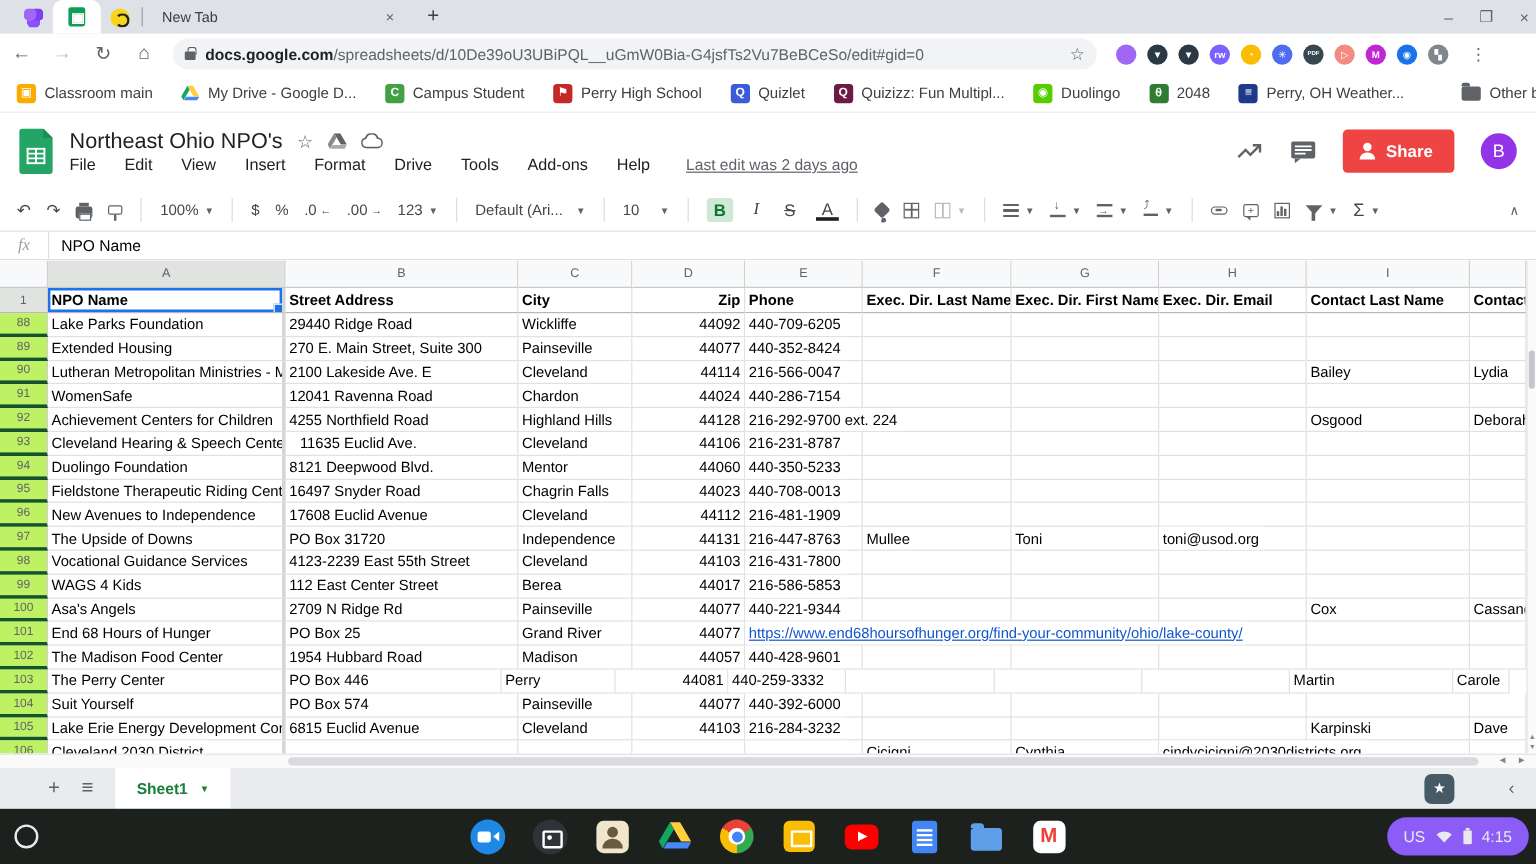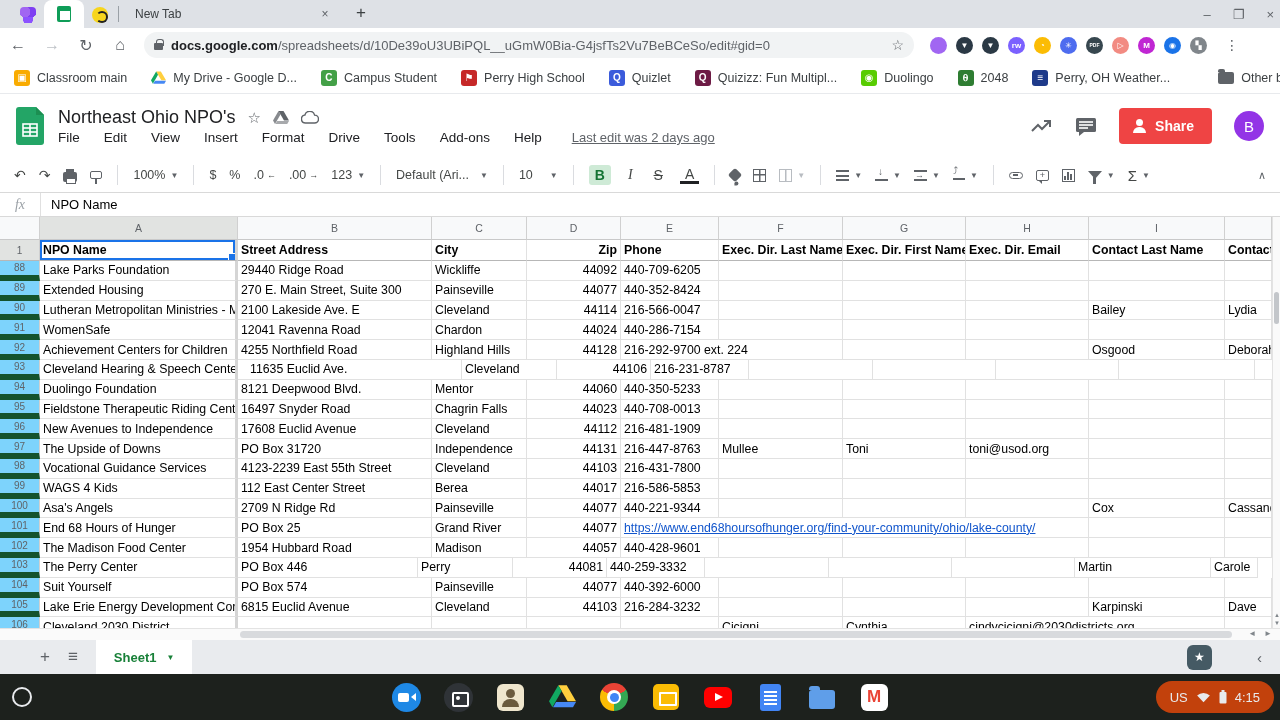--- a/index.html
+++ b/index.html
@@ -104,21 +104,21 @@
   
   .fbar { height:25px; border-top:1px solid #d9d9d9; border-bottom:1px solid #d9d9d9; display:flex; align-items:center; font-size:13px; flex:none; background:#fff; }
   .fx { width:40px; text-align:center; color:#9aa0a6; font-style:italic; font-family:"Liberation Serif",serif; font-size:14px; }
   .fbar-val { border-left:1px solid #e0e0e0; padding-left:10px; flex:1; color:#000; height:100%; display:flex; align-items:center; }
 
   
   .gridwrap { height:411px; position:relative; overflow:hidden; background:#fff; flex:none; }
   .grow { display:flex; }
   .hcell { background:#f8f9fa; border-right:1px solid #d0d0d0; border-bottom:1px solid #c9c9c9; color:#5f6368; font-size:10.5px; display:flex; align-items:center; justify-content:center; height:23px; flex:none; }
   .hcell.selcol, .rnum.selrow { background:#e1e3e1; }
-  .rnum { width:40px; background:#7dd3fc; border-right:1px solid #d0d0d0; border-bottom:6px solid #14532d; color:#5f6368; font-size:10px; display:flex; align-items:center; justify-content:center; flex:none; }
+  .rnum { width:40px; background:#bef264; border-right:1px solid #d0d0d0; border-bottom:3px solid #14532d; color:#5f6368; font-size:10px; display:flex; align-items:center; justify-content:center; flex:none; }
   .cell { border-right:1px solid #e1e1e1; border-bottom:1px solid #e1e1e1; font-size:12.3px; color:#000; display:flex; align-items:center; padding:0 3px; white-space:nowrap; overflow:hidden; flex:none; position:relative; }
   .cell.zip { justify-content:flex-end; }
   .cell.frz { border-right:3px solid #d5d5d5; }
   .row1 .cell { font-weight:bold; border-bottom:1px solid #b7b7b7; }
   .row1 .rnum { border-bottom:1px solid #b7b7b7; }
   .cell.sel { box-shadow:inset 0 0 0 2px #1a73e8; z-index:2; }
   .cell.sel::after { content:""; position:absolute; right:-1px; bottom:-1px; width:6px; height:6px; background:#1a73e8; border:1px solid #fff; z-index:4; }
   .cell.ovf { overflow:visible; }
   .cell.ovf > span { position:absolute; left:0; top:0; height:100%; display:flex; align-items:center; padding:0 4px 0 3px; background:#fff; z-index:3; white-space:nowrap; }
   .cell .lnk, .cell.ovf > span.lnk { color:#1155cc; text-decoration:underline; }
@@ -155,21 +155,21 @@
   .a-gallery::after { content:""; position:absolute; left:5px; top:15px; width:17px; height:8px; border-radius:8px 8px 0 0; background:#6b5b3e; }
   .a-slides { width:26px; height:26px; border-radius:5px; background:#fbbc04; position:relative; }
   .a-slides::before { content:""; position:absolute; left:6px; top:8px; width:14px; height:10px; border:2.5px solid #fff; border-radius:1px; }
   .a-youtube { width:28px; height:21px; border-radius:6px; background:#f00; position:relative; }
   .a-youtube::before { content:""; position:absolute; left:11px; top:6px; border-top:4.5px solid transparent; border-bottom:4.5px solid transparent; border-left:8px solid #fff; }
   .a-docs { width:21px; height:27px; border-radius:3px; background:#4285f4; position:relative; }
   .a-docs::before { content:""; position:absolute; left:4px; top:7px; width:13px; height:2px; background:#fff; box-shadow:0 4px 0 #fff,0 8px 0 #fff,0 12px 0 #fff; }
   .a-files { width:26px; height:19px; border-radius:3px; background:#5f9ee9; position:relative; margin-top:4px; }
   .a-files::before { content:""; position:absolute; left:0; top:-4px; width:11px; height:4px; border-radius:3px 3px 0 0; background:#5f9ee9; }
   .a-gmail { width:27px; height:27px; border-radius:6px; background:#fff; color:#ea4335; font-weight:bold; font-size:17px; display:flex; align-items:center; justify-content:center; }
-  .status { position:absolute; right:6px; top:7px; height:32px; border-radius:16px; background:#c2410c; display:flex; align-items:center; gap:8px; padding:0 14px; color:#e8eaed; font-size:13px; }
+  .status { position:absolute; right:6px; top:7px; height:32px; border-radius:16px; background:#8b5cf6; display:flex; align-items:center; gap:8px; padding:0 14px; color:#e8eaed; font-size:13px; }
 
   svg { display:block; }
 </style>
 </head>
 <body>
 
 <div id="screen">
 
   <div class="tabstrip">
     <div class="pin-fav fav-purple"></div>
@@ -520,21 +520,21 @@
           </div>
           <div class="cell" style="width: 124px;"></div>
           <div class="cell" style="width: 123px;"></div>
           <div class="cell" style="width: 123px;"></div>
           <div class="cell" style="width: 136px;">Osgood</div>
           <div class="cell" style="width: 47px;">Deborah</div>
         </div>
         <div class="grow" style="height: 19.8px;">
           <div class="rnum">93</div>
           <div class="cell frz" style="width: 198px;">Cleveland Hearing &amp; Speech Cente</div>
-          <div class="cell" style="width: 224px; padding-left: 12px;">11635 Euclid Ave.</div>
+          <div class="cell" style="width: 194px; padding-left: 12px;">11635 Euclid Ave.</div>
           <div class="cell" style="width: 95px;">Cleveland</div>
           <div class="cell zip" style="width: 94px;">44106</div>
           <div class="cell ovf" style="width: 98px;">
             <span>216-231-8787</span>
           </div>
           <div class="cell" style="width: 124px;"></div>
           <div class="cell" style="width: 123px;"></div>
           <div class="cell" style="width: 123px;"></div>
           <div class="cell" style="width: 136px;"></div>
           <div class="cell" style="width: 47px;"></div>

